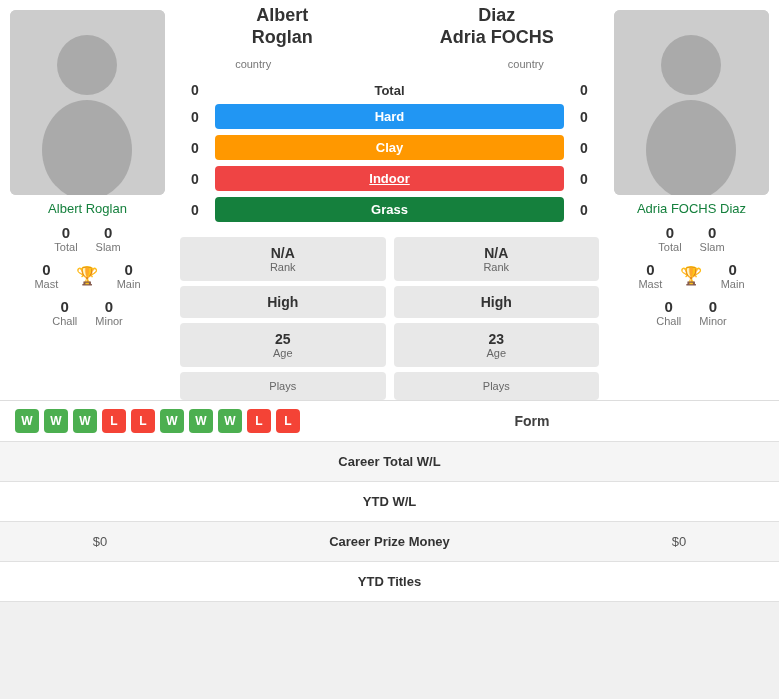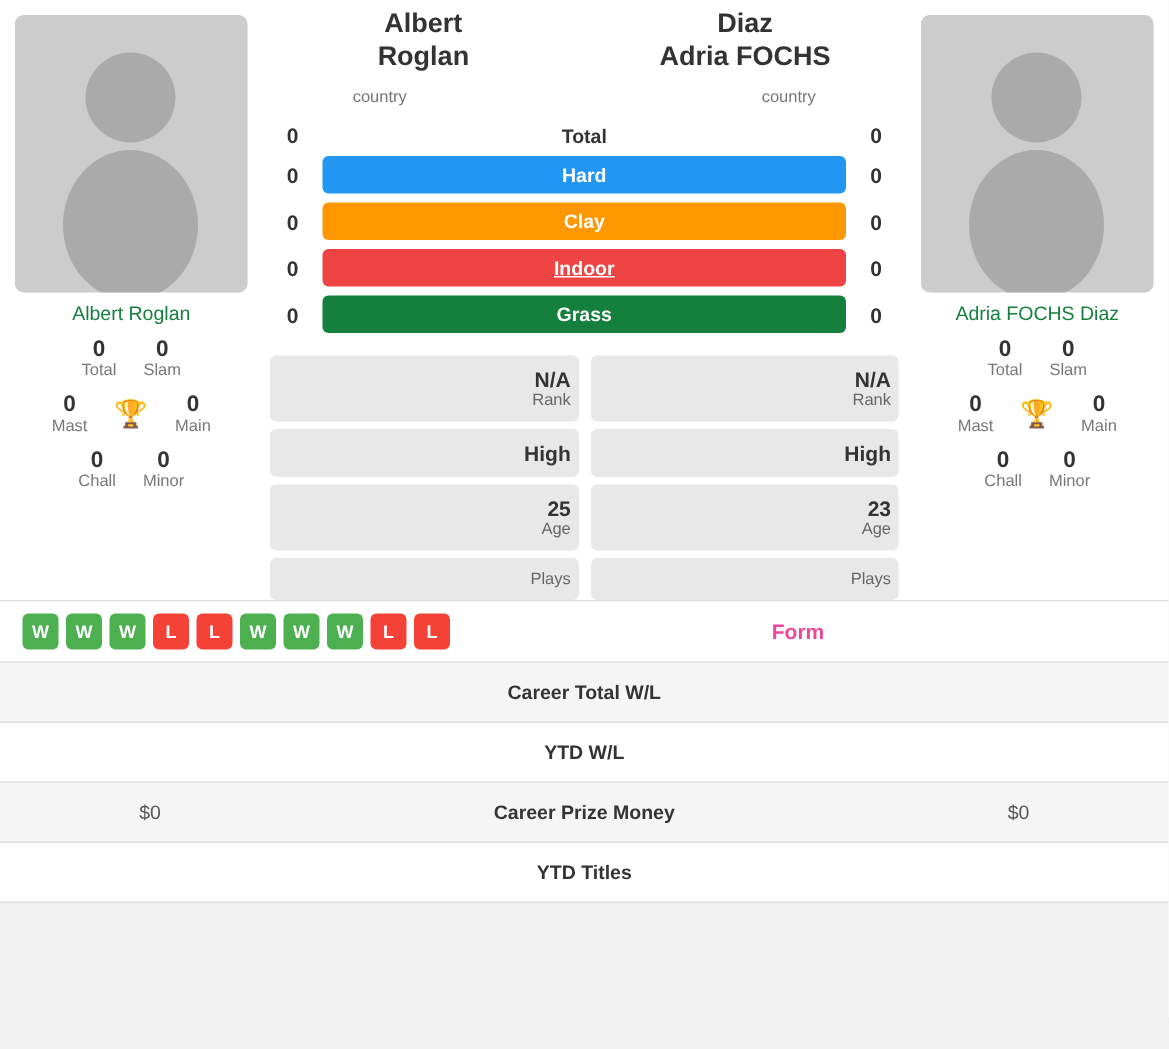--- a/index.html
+++ b/index.html
@@ -158,21 +158,21 @@
       font-weight: bold;
       color: #fff;
       font-size: 13px;
     }
 
     .stat-panel {
       flex: 1;
       background: #e8e8e8;
       border-radius: 4px;
       padding: 8px 5px;
-      text-align: right;
+      text-align: center;
     }
 
     .sp-value {
       font-size: 14px;
       font-weight: bold;
     }
 
     .sp-label {
       font-size: 11px;
       color: #666;
@@ -426,21 +426,21 @@
           <div class="form-badge badge-w">W</div>
           <div class="form-badge badge-l">L</div>
           <div class="form-badge badge-l">L</div>
           <div class="form-badge badge-w">W</div>
           <div class="form-badge badge-w">W</div>
           <div class="form-badge badge-w">W</div>
           <div class="form-badge badge-l">L</div>
           <div class="form-badge badge-l">L</div>
         </div>
       <div style="flex:1;"></div>
-      <div style="font-weight:bold;font-size:14px;color:#ec4899;">Form</div>
+      <div style="font-weight:bold;font-size:14px;color:#404040;">Form</div>
       <div style="flex:1;"></div>
     </div>
 
     <div class="brow brow-shaded">
       <div class="brow-left"></div>
       <div class="brow-center">Career Total W/L</div>
       <div class="brow-right"></div>
     </div>
 
     <div class="brow">

